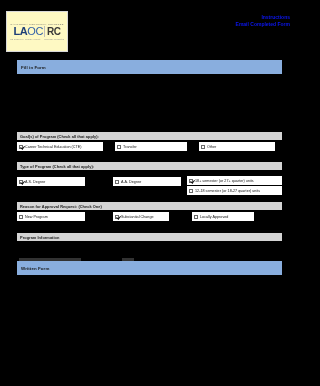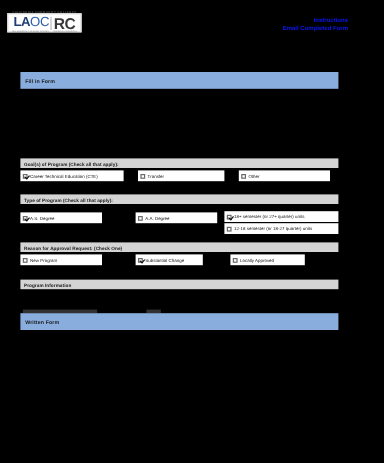--- a/index.html
+++ b/index.html
@@ -19,22 +19,22 @@
     height: 386px;
     background: #000000;
   }
 
   
   .logo-box {
     position: absolute;
     left: 6px;
     top: 11px;
     width: 62px;
-    height: 16px;
-    background: #ffffff;
+    height: 41px;
+    background: #fef9c3;
     border: 1px solid #d8d8d8;
     padding: 1px 2px;
     display: flex;
     flex-direction: column;
     justify-content: center;
   }
   .logo-top {
     font-size: 2.4px;
     letter-spacing: 0.35px;
     color: #6d6d6d;
@@ -61,21 +61,21 @@
     color: #2f5fa8;
     letter-spacing: -0.4px;
   }
   .logo-div {
     width: 1px;
     height: 11px;
     background: #bdbdbd;
     margin: 0 1.5px;
   }
   .logo-rc {
-    font-size: 13px;
+    font-size: 10px;
     font-weight: 700;
     color: #3a3a3a;
     letter-spacing: -0.4px;
   }
   .logo-bot {
     display: flex;
     justify-content: space-between;
     padding: 0 1px;
   }
   .logo-bot span {

